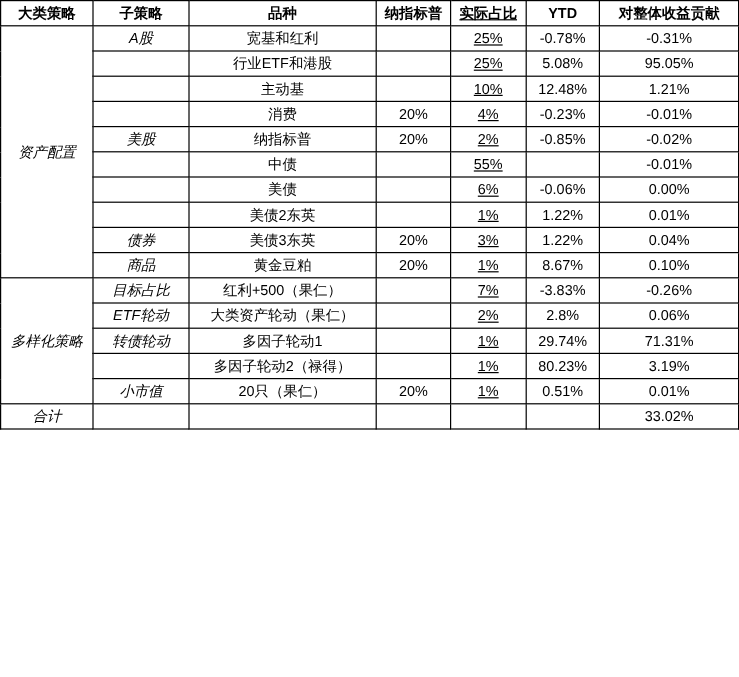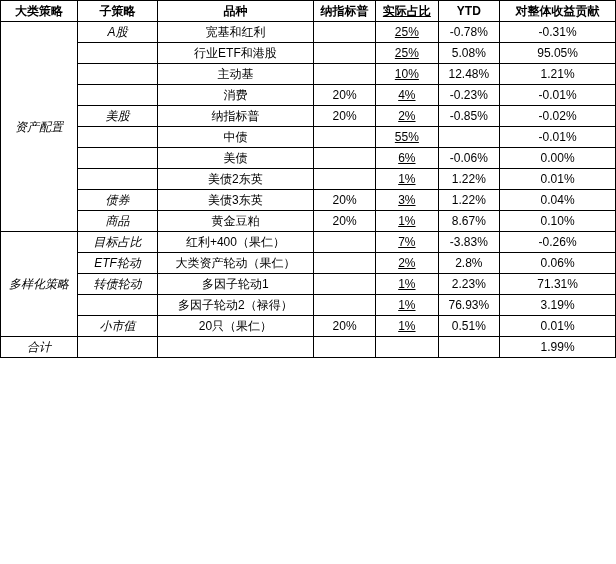--- a/index.html
+++ b/index.html
@@ -146,63 +146,63 @@
         <td class="c-prod">黄金豆粕</td>
         <td class="c-target num">20%</td>
         <td class="c-actual num">1%</td>
         <td class="c-ytd num">8.67%</td>
         <td class="c-contrib num">0.10%</td>
       </tr>
 
       <tr>
         <td class="c-cat bold" rowspan="5">多样化策略</td>
         <td class="c-sub bold">目标占比</td>
-        <td class="c-prod">红利+400（果仁）</td>
+        <td class="c-prod">红利+500（果仁）</td>
         <td class="c-target num"></td>
         <td class="c-actual num">7%</td>
         <td class="c-ytd num">-3.83%</td>
         <td class="c-contrib num">-0.26%</td>
       </tr>
       <tr>
         <td class="c-sub bold">ETF轮动</td>
         <td class="c-prod">大类资产轮动（果仁）</td>
         <td class="c-target num"></td>
         <td class="c-actual num">2%</td>
         <td class="c-ytd num">2.8%</td>
         <td class="c-contrib num">0.06%</td>
       </tr>
       <tr>
         <td class="c-sub bold">转债轮动</td>
         <td class="c-prod">多因子轮动1</td>
         <td class="c-target num"></td>
         <td class="c-actual num">1%</td>
-        <td class="c-ytd num">2.23%</td>
+        <td class="c-ytd num">29.74%</td>
         <td class="c-contrib num">71.31%</td>
       </tr>
       <tr>
         <td class="c-sub bold"></td>
         <td class="c-prod">多因子轮动2（禄得）</td>
         <td class="c-target num"></td>
         <td class="c-actual num">1%</td>
-        <td class="c-ytd num">76.93%</td>
+        <td class="c-ytd num">80.23%</td>
         <td class="c-contrib num">3.19%</td>
       </tr>
       <tr>
         <td class="c-sub bold">小市值</td>
         <td class="c-prod">20只（果仁）</td>
         <td class="c-target num">20%</td>
         <td class="c-actual num">1%</td>
         <td class="c-ytd num">0.51%</td>
         <td class="c-contrib num">0.01%</td>
       </tr>
 
       <tr>
         <td class="c-cat bold">合计</td>
         <td class="c-sub"></td>
         <td class="c-prod"></td>
         <td class="c-target"></td>
         <td class="c-actual"></td>
         <td class="c-ytd"></td>
-        <td class="c-contrib num">1.99%</td>
+        <td class="c-contrib num">33.02%</td>
       </tr>
     </tbody>
   </table>
 </div>
 
 </body></html>

